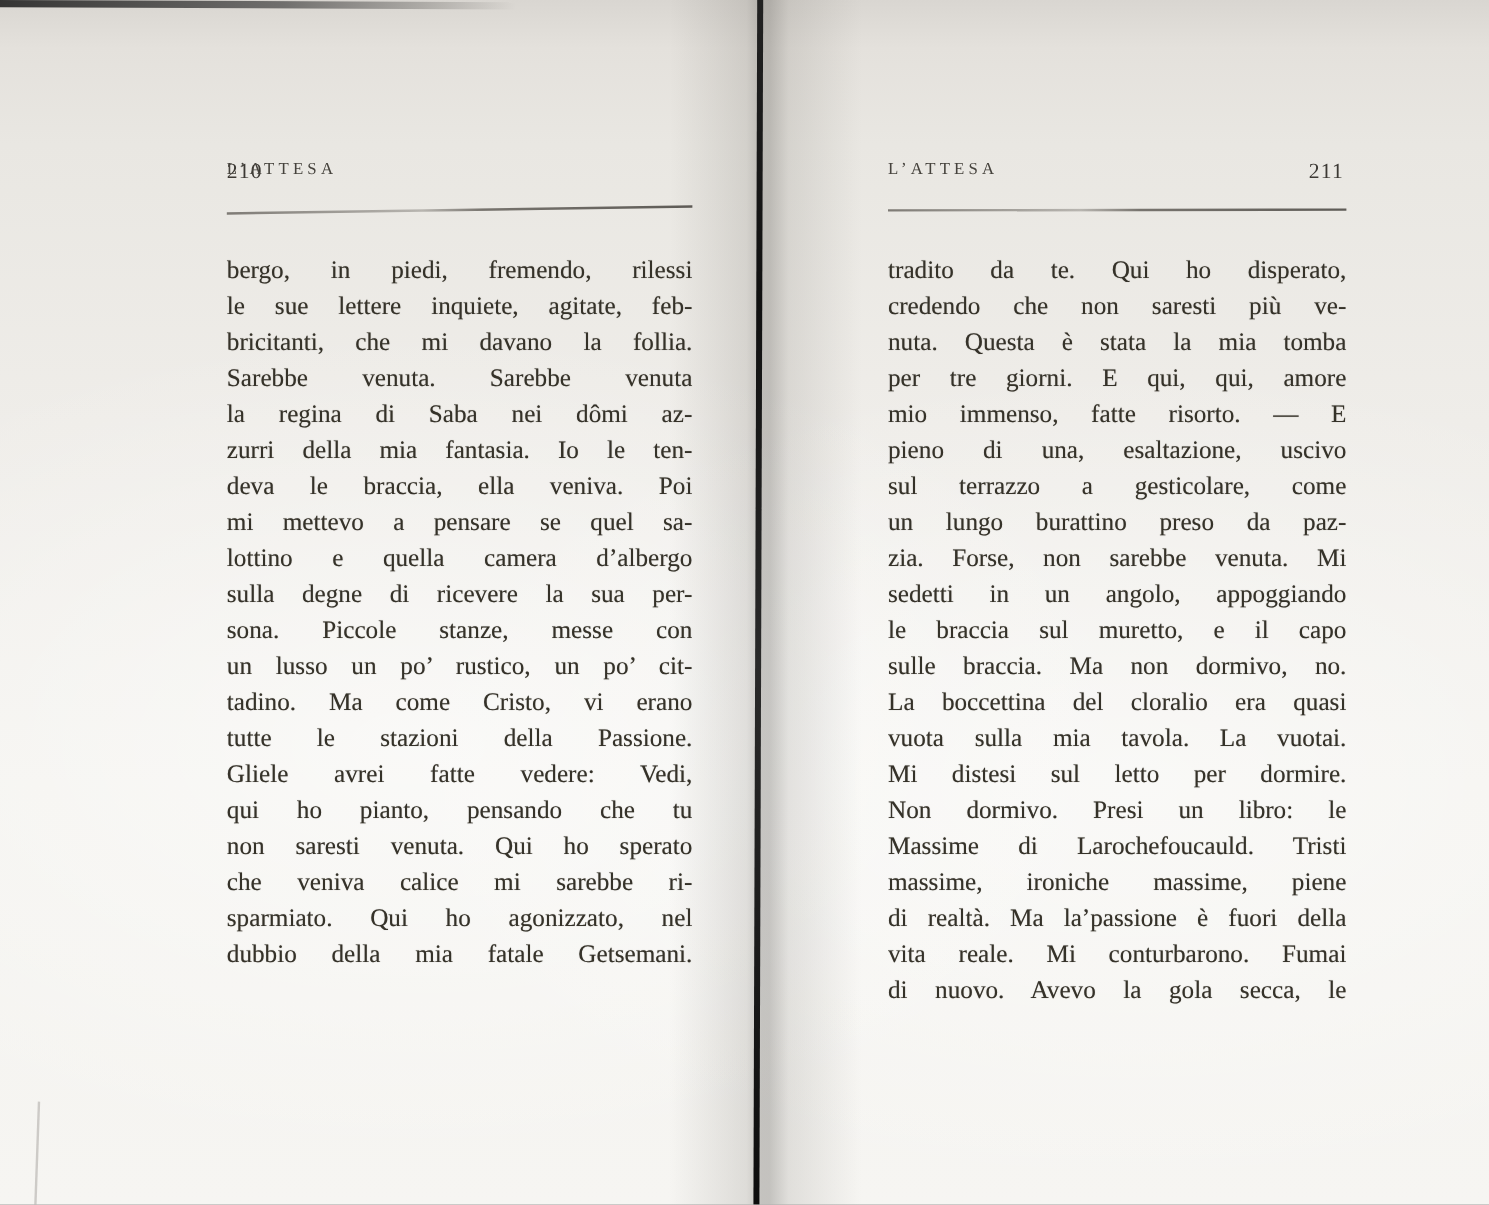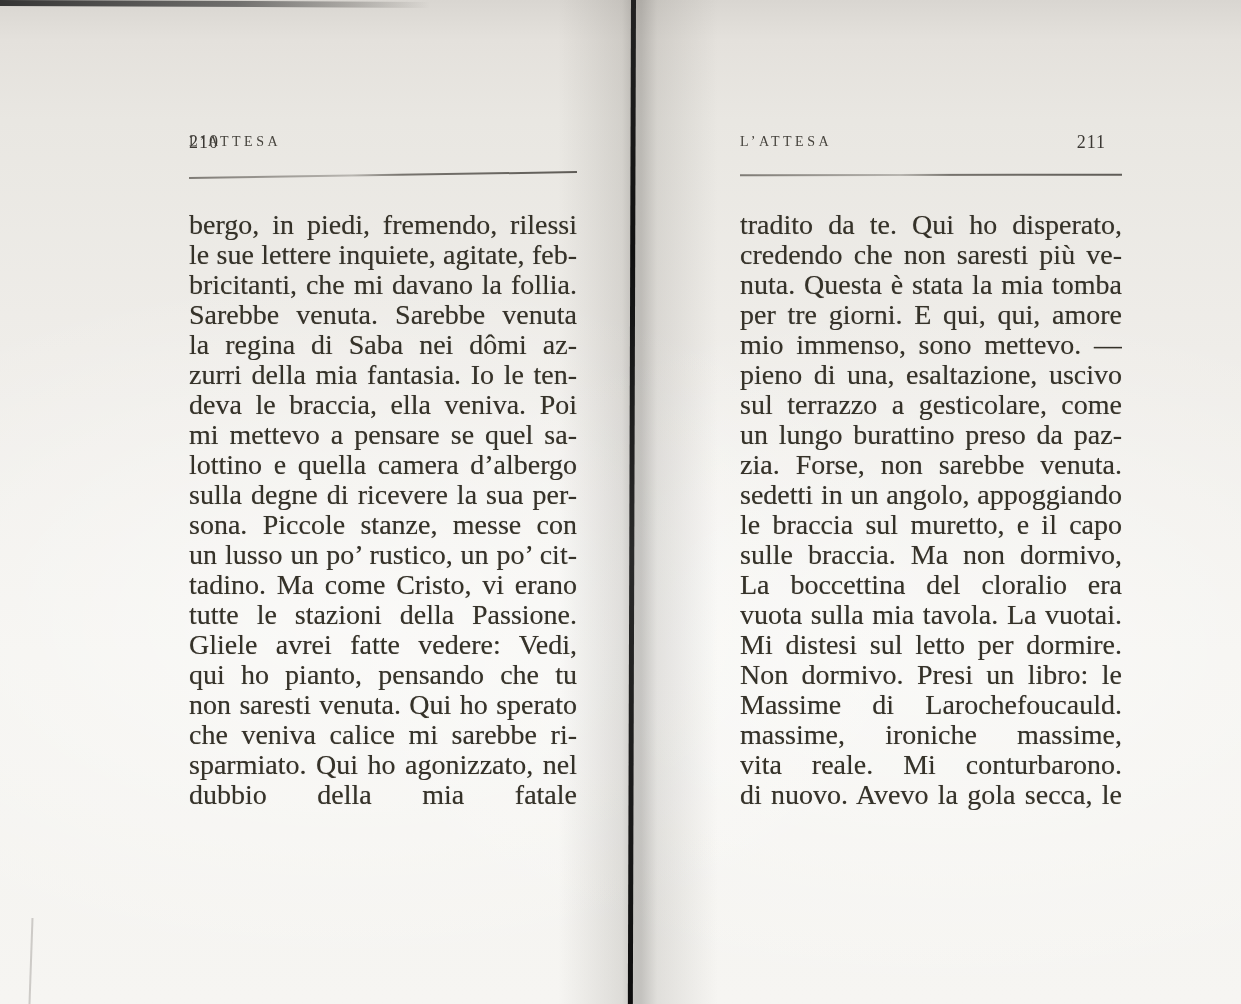--- a/index.html
+++ b/index.html
@@ -70,21 +70,21 @@
     height: 26px;
   }
   .page-number {
     position: absolute;
     top: 2px;
     font-size: 18px;
     letter-spacing: 1px;
     color: #3c3934;
   }
   .page-left  .page-number { left: 0; }
-  .page-right .page-number { right: 16px; }
+  .page-right .page-number { right: 2px; }
   .running-header {
     position: absolute;
     left: 0; right: 0;
     top: 4px;
     text-align: left;
     font-size: 14px;
     letter-spacing: 3.5px;
     color: #46433d;
   }
   .header-rule {
@@ -95,21 +95,21 @@
   }
   .page-left  .header-rule { transform: rotate(-0.85deg); }
   .page-right .header-rule { transform: rotate(-0.1deg); }
 
   .body-text {
     margin-top: 34px;
   }
   .text-line {
     height: 30px;
     line-height: 30px;
-    font-size: 28px;
+    font-size: 21px;
     color: #353229;
     text-align: justify;
     text-align-last: justify;
     overflow: hidden;
     text-shadow: 0 0 0.7px rgba(70,64,56,0.55);
   }
 </style>
 </head>
 <body>
 
@@ -154,32 +154,33 @@
     <div class="page-header">
       <span class="running-header">L’ATTESA</span>
       <span class="page-number">211</span>
     </div>
     <div class="header-rule"></div>
     <div class="body-text">
         <div class="text-line"><span>tradito da te. Qui ho disperato,</span></div>
         <div class="text-line"><span>credendo che non saresti più ve-</span></div>
         <div class="text-line"><span>nuta. Questa è stata la mia tomba</span></div>
         <div class="text-line"><span>per tre giorni. E qui, qui, amore</span></div>
-        <div class="text-line"><span>mio immenso, sono mettevo. — E</span></div>
+        <div class="text-line"><span>mio immenso, fatte risorto. — E</span></div>
         <div class="text-line"><span>pieno di una, esaltazione, uscivo</span></div>
         <div class="text-line"><span>sul terrazzo a gesticolare, come</span></div>
         <div class="text-line"><span>un lungo burattino preso da paz-</span></div>
         <div class="text-line"><span>zia. Forse, non sarebbe venuta. Mi</span></div>
         <div class="text-line"><span>sedetti in un angolo, appoggiando</span></div>
         <div class="text-line"><span>le braccia sul muretto, e il capo</span></div>
         <div class="text-line"><span>sulle braccia. Ma non dormivo, no.</span></div>
         <div class="text-line"><span>La boccettina del cloralio era quasi</span></div>
         <div class="text-line"><span>vuota sulla mia tavola. La vuotai.</span></div>
         <div class="text-line"><span>Mi distesi sul letto per dormire.</span></div>
         <div class="text-line"><span>Non dormivo. Presi un libro: le</span></div>
         <div class="text-line"><span style="">Massime</span><span> di Larochefoucauld. Tristi</span></div>
         <div class="text-line"><span>massime, ironiche massime, piene</span></div>
+        <div class="text-line"><span>di realtà. Ma la’passione è fuori della</span></div>
         <div class="text-line"><span>vita reale. Mi conturbarono. Fumai</span></div>
         <div class="text-line"><span>di nuovo. Avevo la gola secca, le</span></div>
       </div>
   </div>
 
 </div>
 
 </body></html>

